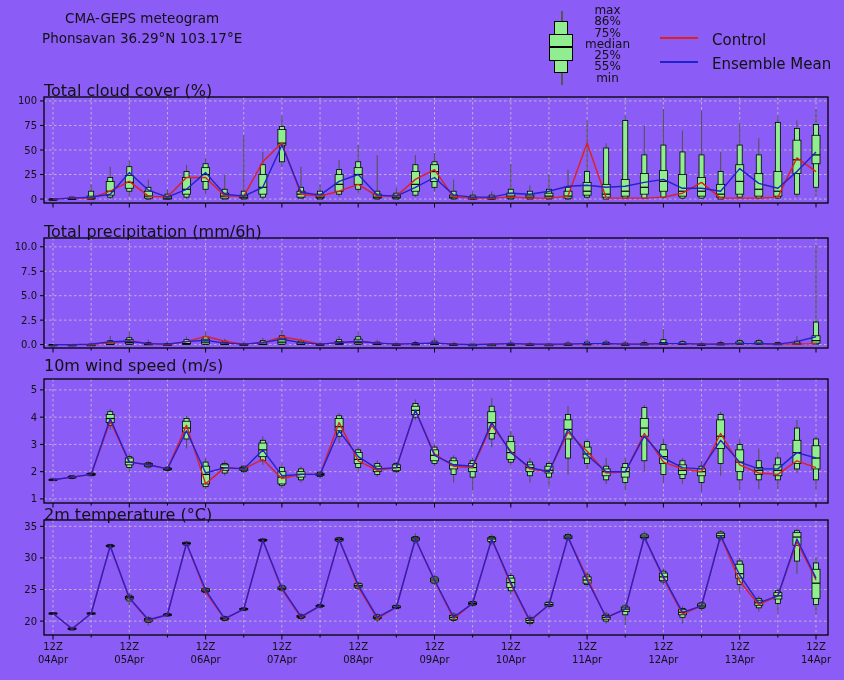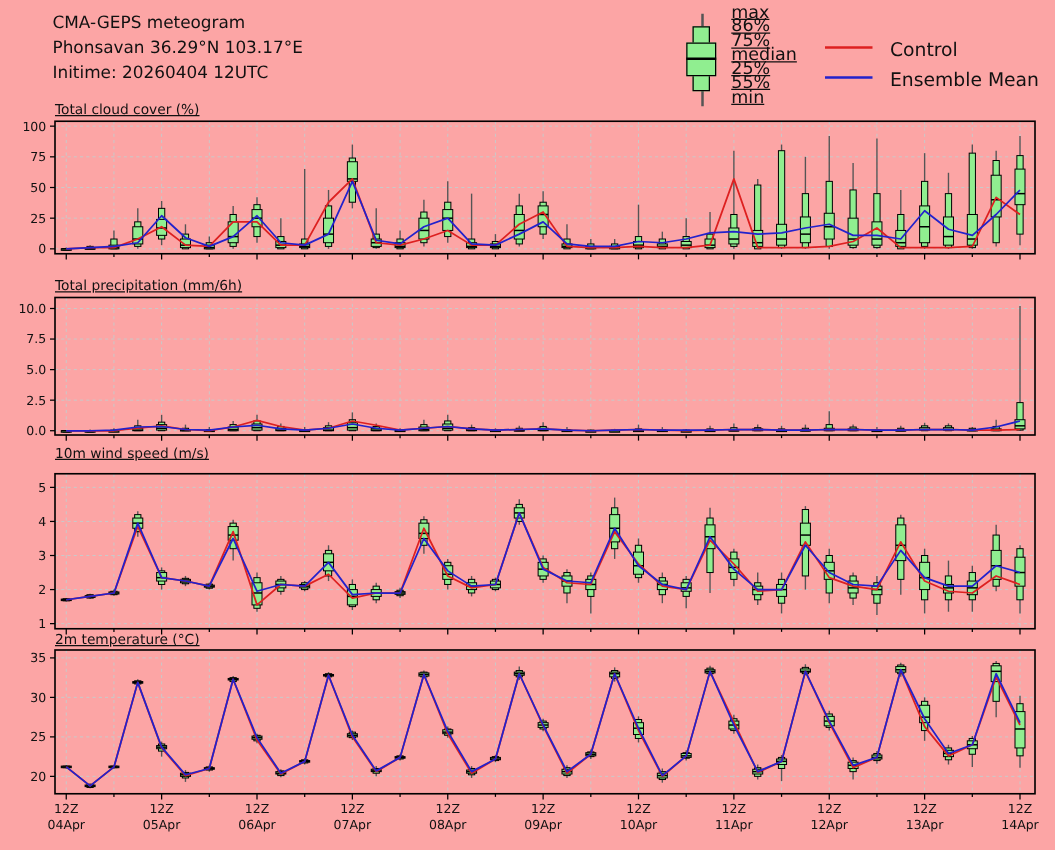--- a/index.html
+++ b/index.html
@@ -1,41 +1,40 @@
 <!DOCTYPE html>
 <html><head>
 <meta charset="utf-8">
 <style>
   html,body{margin:0;padding:0;background:#ffffff;}
-  .page{position:relative;width:844px;height:680px;background:#fca5a5;
-        font-family:"DejaVu Sans","Liberation Sans",sans-serif;overflow:hidden;}
+  .page{position:relative;width:844px;height:680px;background:#8b5cf6;
+        font-family:"DejaVu Sans","Liberation Sans",sans-serif;overflow:hidden;text-align:center;}
   .hdr{position:absolute;left:42px;top:8px;font-size:13.5px;color:#111;line-height:20px;}
   .hdr div{white-space:nowrap;}
-  .panel-title{position:absolute;font-size:11px;color:#111;text-decoration:underline;}
+  .panel-title{position:absolute;font-size:16px;color:#111;}
   
   .lg-glyph{position:absolute;left:546px;top:9px;width:32px;height:78px;}
   .lg-whisker{position:absolute;left:15px;top:2px;width:1.5px;height:74px;background:#555;}
   .lg-narrow{position:absolute;left:8px;top:12px;width:14px;height:52px;background:#90ee90;border:1px solid #000;box-sizing:border-box;}
   .lg-wide{position:absolute;left:3px;top:25px;width:24px;height:27px;background:#90ee90;border:1px solid #000;box-sizing:border-box;}
   .lg-median{position:absolute;left:3px;top:37px;width:24px;height:2px;background:#000;}
-  .lg-labels{position:absolute;left:585px;top:5px;font-size:14px;line-height:11.3px;color:#111;text-decoration:underline;}
+  .lg-labels{position:absolute;left:585px;top:5px;font-size:12px;line-height:11.3px;color:#111;}
   .line-legend-item{position:absolute;height:16px;}
   .ll-swatch{position:absolute;left:0;top:6px;width:38px;height:2px;}
   .ll-label{position:absolute;left:52px;top:0;font-size:15px;color:#111;white-space:nowrap;}
   svg text{font-family:"DejaVu Sans","Liberation Sans",sans-serif;}
 </style>
 </head>
 <body>
 
 <div class="page">
 
   <div class="hdr">
     <div>CMA-GEPS meteogram</div>
     <div>Phonsavan 36.29°N 103.17°E</div>
-    <div>Initime: 20260404 12UTC</div>
   </div>
 
   <div class="lg-glyph">
     <div class="lg-whisker"></div>
     <div class="lg-narrow"></div>
     <div class="lg-wide"></div>
     <div class="lg-median"></div>
   </div>
   <div class="lg-labels">
     <div>max</div>

